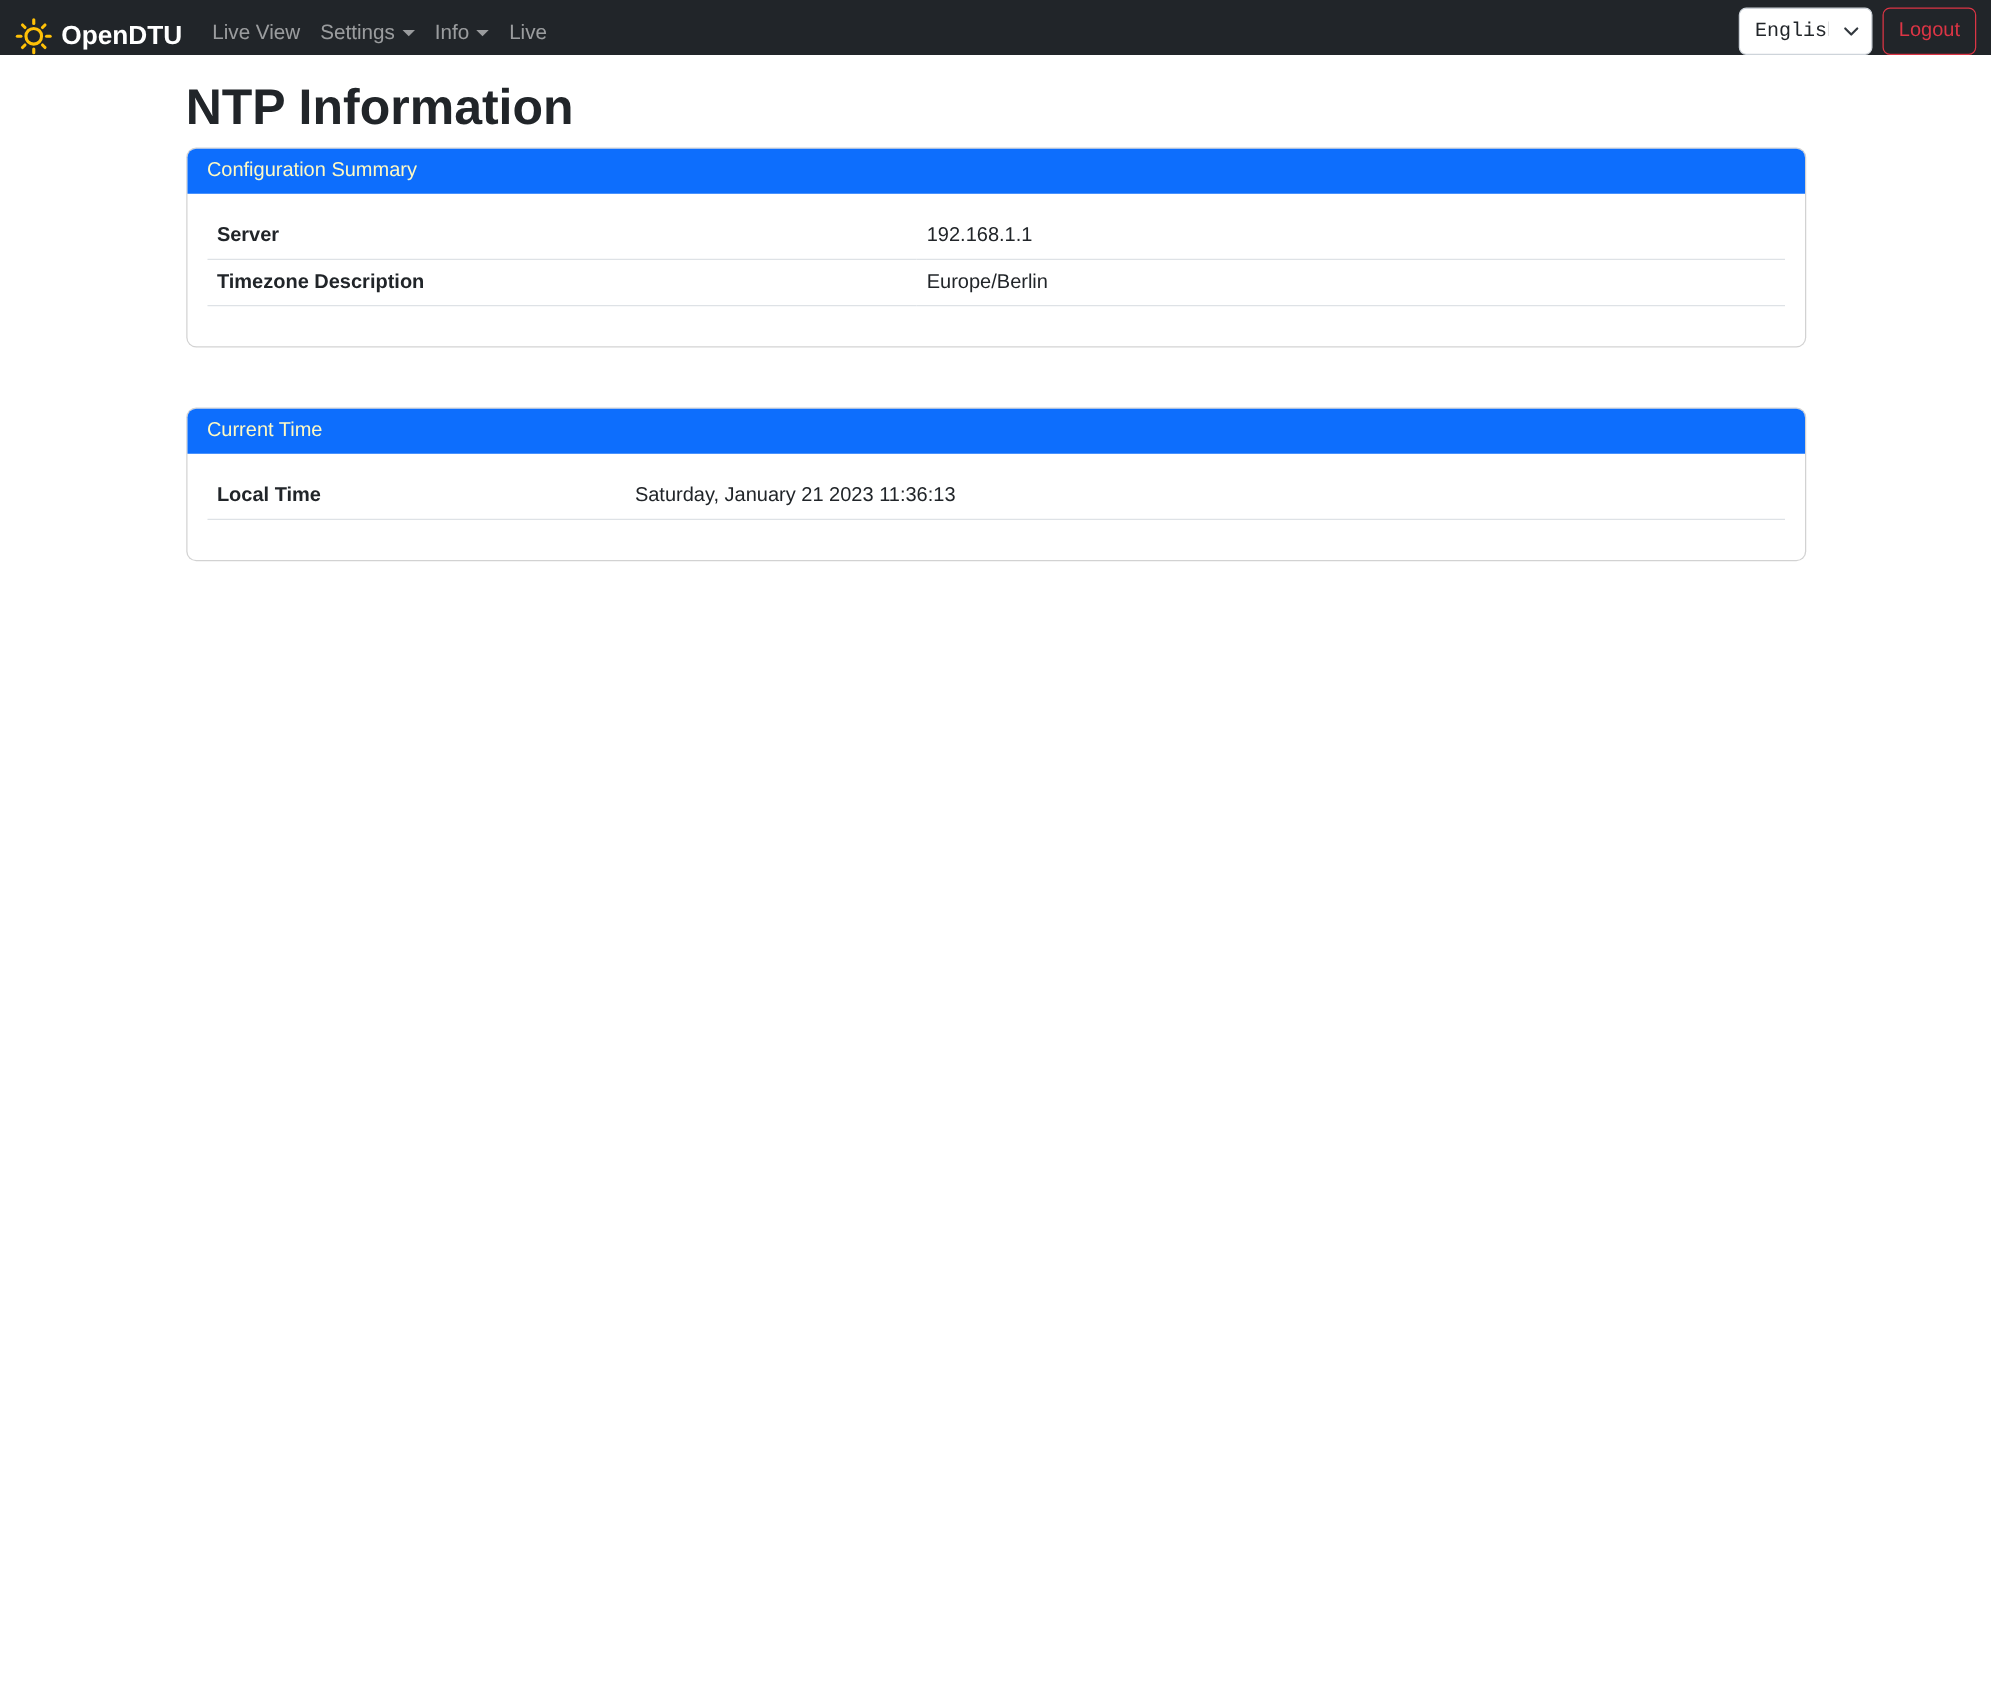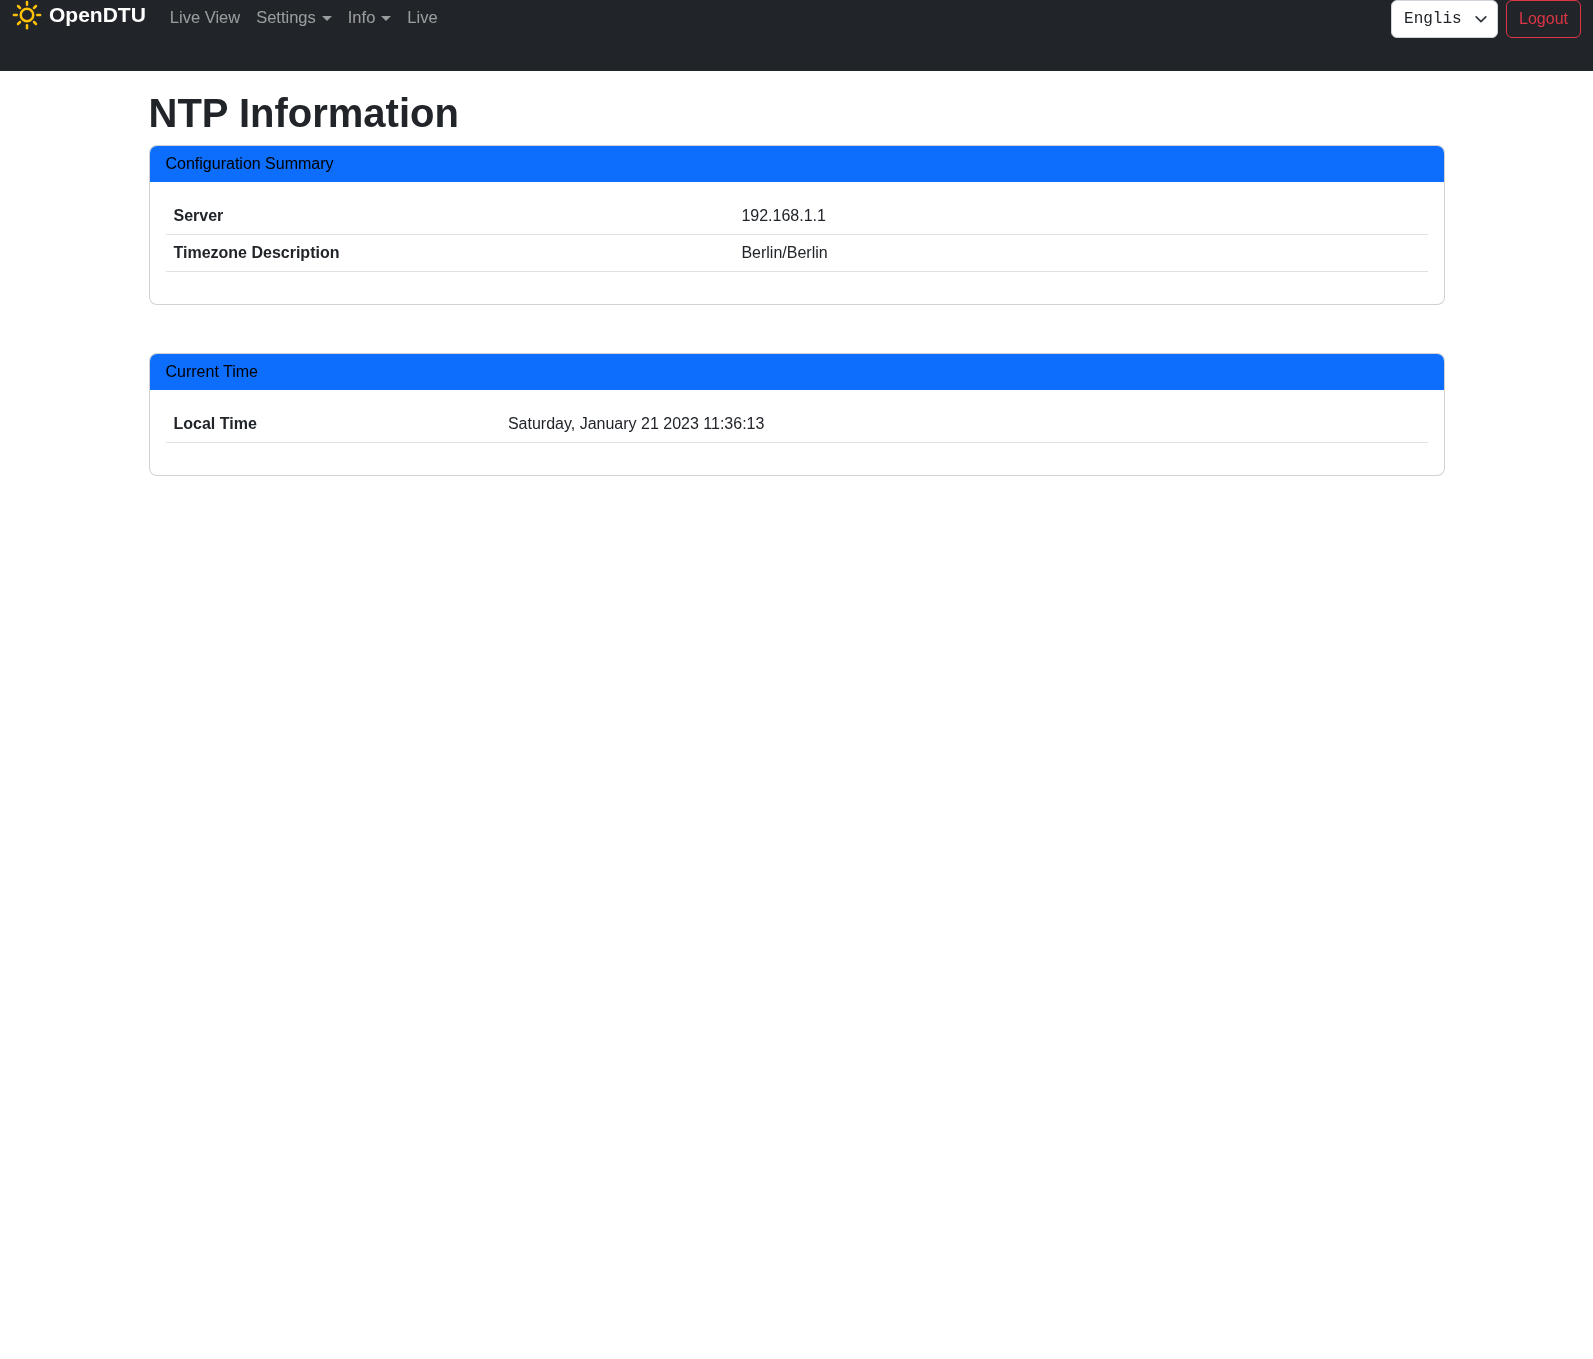--- a/index.html
+++ b/index.html
@@ -17,24 +17,24 @@
     width:1593px;
     min-height:1359px;
     background:#fff;
     color:var(--body-color);
     font-family:"Liberation Sans", sans-serif;
     font-size:16px;
   }
 
   
   .navbar{
-    height:71px;
+    height:44px;
     background:var(--navbar-bg);
     display:flex;
-    align-items:flex-start;
+    align-items:flex-end;
     padding:0 12px;
   }
   .brand{
     display:flex;
     align-items:center;
     gap:7px;
     color:#fff;
     font-size:21px;
     font-weight:600;
     text-decoration:none;
@@ -115,21 +115,21 @@
 
   
   .card{
     border:1px solid rgba(0,0,0,.175);
     border-radius:8px;
     background:#fff;
   }
   .card + .card{margin-top:48px;}
   .card-header{
     background:var(--primary);
-    color:#000000;
+    color:#fef9c3;
     font-size:16px;
     padding:6px 16px;
     line-height:24px;
     border-radius:7px 7px 0 0;
   }
   .card-body{padding:16px;}
   table.info-table{
     width:100%;
     border-collapse:collapse;
     margin-bottom:16px;
@@ -205,21 +205,21 @@
     <div class="card-header">Configuration Summary</div>
     <div class="card-body">
       <table class="info-table config-table">
         <tbody>
           <tr>
             <th>Server</th>
             <td>192.168.1.1</td>
           </tr>
           <tr>
             <th>Timezone Description</th>
-            <td>Berlin/Berlin</td>
+            <td>Europe/Berlin</td>
           </tr>
         </tbody>
       </table>
     </div>
   </section>
 
   <section class="card">
     <div class="card-header">Current Time</div>
     <div class="card-body">
       <table class="info-table time-table">

